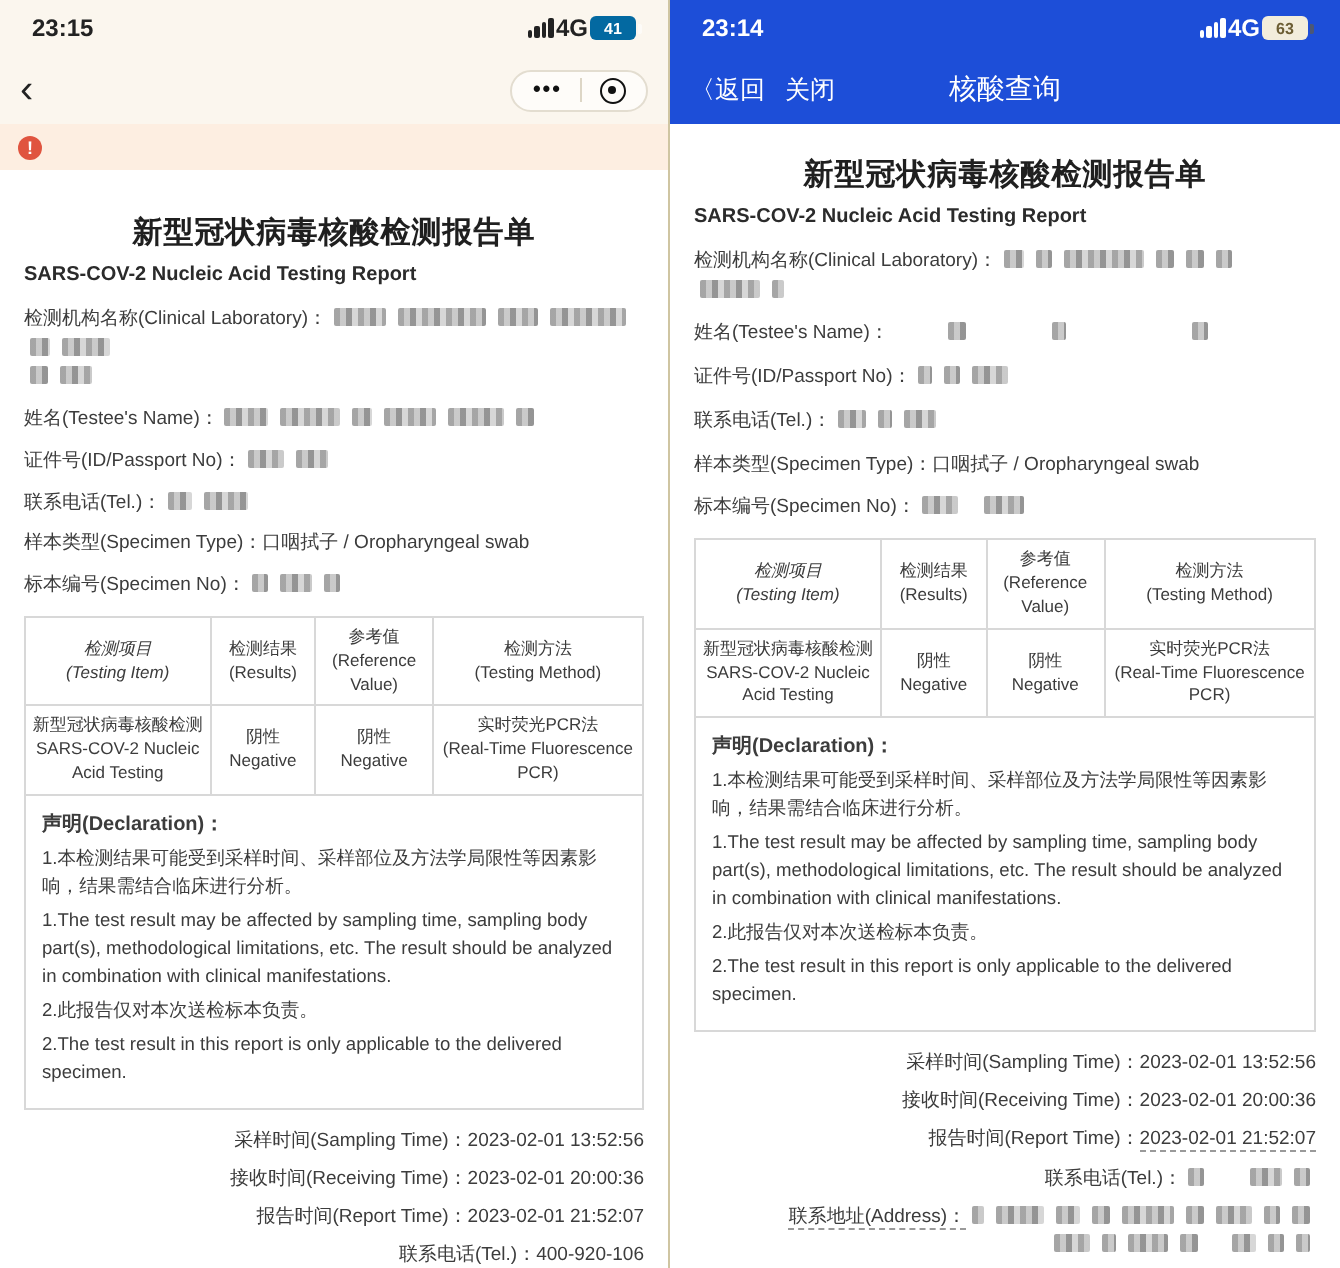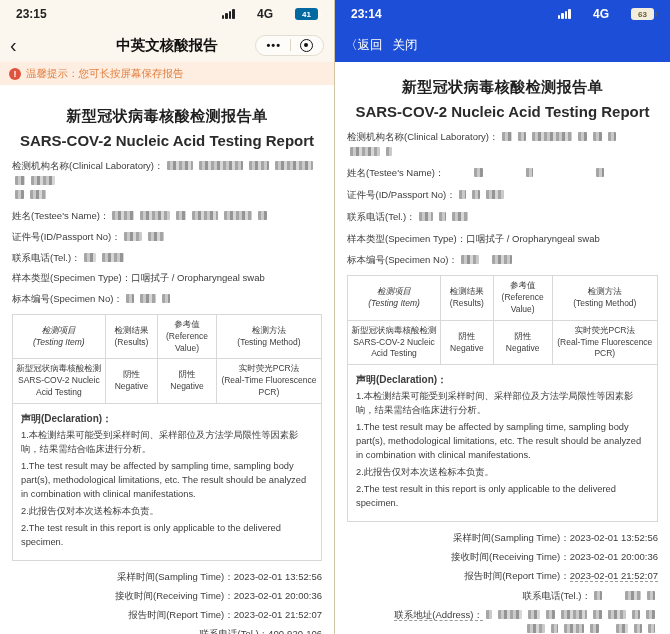--- a/index.html
+++ b/index.html
@@ -7,21 +7,21 @@
   .wrap { width: 670px; height: 634px; display: flex; overflow: hidden; }
   .phone { width: 335px; height: 634px; overflow: hidden; background: #fff; position: relative; flex: 0 0 335px; }
   .phone.left-phone { border-right: 1px solid #cfc5a2; }
 
   
   .chrome-left { background: #fbf6ee; }
   .chrome-right { background: #1d4ed8; color: #fff; }
   .statusbar { height: 28px; display: flex; justify-content: space-between; align-items: center; padding: 0 16px; font-size: 12px; font-weight: bold; }
   .chrome-left .statusbar { color: #222; }
   .chrome-right .statusbar { color: #fff; }
-  .status-right { display: flex; align-items: center; gap: 22px; }
+  .status-right { display: flex; align-items: center; gap: 1px; }
   .sigbars { display: inline-flex; align-items: flex-end; gap: 1px; height: 10px; }
   .sigbars i { display: block; width: 2.5px; background: currentColor; border-radius: 1px; }
   .sigbars i:nth-child(1){height:4px}.sigbars i:nth-child(2){height:6px}
   .sigbars i:nth-child(3){height:8px}.sigbars i:nth-child(4){height:10px}
   .battery { min-width: 23px; height: 12px; border-radius: 3px; font-size: 8px; font-weight: bold; display: inline-flex; align-items: center; justify-content: center; position: relative; padding: 0 2px; }
   .battery:after { content:""; position:absolute; right:-3px; top:3.5px; width:2px; height:5px; border-radius:0 1px 1px 0; background: currentColor; opacity:.6; }
   .battery-dark { background: #0369a1; color: #fff; }
   .battery-light { background: #f2eddc; color: #6b5d33; }
 
   .navbar { height: 34px; display: flex; align-items: center; position: relative; padding: 0 10px; }
@@ -38,21 +38,21 @@
 
   
   .tipbar { background: #fdeee1; color: #e27e3e; font-size: 10.5px; height: 23px; display: flex; align-items: center; gap: 5px; padding: 0 9px; }
   .tip-icon { width: 12px; height: 12px; border-radius: 50%; background: #e0543f; color: #fff; font-size: 9px; font-weight: bold; display: inline-flex; align-items: center; justify-content: center; flex: 0 0 12px; }
 
   
   .report { padding: 6px 12px 0; color: #3c3c3c; }
   .r-title { text-align: center; font-size: 15px; font-weight: bold; color: #1f1f1f; letter-spacing: .5px; }
   .left-phone .r-title { margin-top: 16px; }
   .right-phone .r-title { margin-top: 10px; }
-  .r-sub { text-align: center; font-size: 15px; font-weight: bold; color: #2b2b2b; margin: 6px 0 10px; }
+  .r-sub { text-align: left; font-size: 10px; font-weight: bold; color: #2b2b2b; margin: 6px 0 10px; }
   .field { font-size: 9.5px; line-height: 1.55; margin: 6px 0; }
   .right-phone .field { margin: 7px 0; }
   .lbl { color: #3c3c3c; }
   .u-dot { border-bottom: 1px dashed #9a9a9a; }
 
   
   .rd { display: inline-block; height: 9px; vertical-align: -1px; margin: 0 3px; border-radius: 1px; opacity: .8;
         background: repeating-linear-gradient(90deg,#8f8f8f 0 3px,#bdbdbd 3px 6px,#7a7a7a 6px 9px,#cdcdcd 9px 12px); }
 
   
@@ -88,32 +88,30 @@
               <i></i>
             </span>
           <span>4G</span>
           <span class="battery battery-dark">
               <span>41</span>
             </span>
         </span>
       </div>
       <div class="navbar">
         <span class="back-chevron">‹</span>
-        <span class="nav-title">中英文核酸报告</span>
         <span class="capsule">
           <span class="dots">•••</span>
           <span class="capsule-div"></span>
           <span class="target-icon"></span>
         </span>
       </div>
     </div>
 
     <div class="tipbar">
       <span class="tip-icon">!</span>
-      <span>温馨提示：您可长按屏幕保存报告</span>
     </div>
 
     <div class="report">
       <div class="r-title">新型冠状病毒核酸检测报告单</div>
       <div class="r-sub">SARS-COV-2 Nucleic Acid Testing Report</div>
 
       <div class="field">
         <span class="lbl">检测机构名称(Clinical Laboratory)：</span><span class="rd" style="width:26px"></span><span class="rd" style="width:44px"></span><span class="rd" style="width:20px"></span><span class="rd" style="width:38px"></span><span class="rd" style="width:10px"></span><span class="rd" style="width:24px"></span><br>
         <span class="rd" style="width:9px"></span><span class="rd" style="width:16px"></span>
       </div>
@@ -208,20 +206,21 @@
           <span class="battery battery-light">
               <span>63</span>
             </span>
         </span>
       </div>
       <div class="navbar">
         <span class="nav-links">
           <span>〈返回</span>
           <span>关闭</span>
         </span>
+        <span class="nav-title">核酸查询</span>
       </div>
     </div>
 
     <div class="report">
       <div class="r-title">新型冠状病毒核酸检测报告单</div>
       <div class="r-sub">SARS-COV-2 Nucleic Acid Testing Report</div>
 
       <div class="field">
         <span class="lbl">检测机构名称(Clinical Laboratory)：</span><span class="rd" style="width:10px"></span><span class="rd" style="width:8px"></span><span class="rd" style="width:40px"></span><span class="rd" style="width:9px"></span><span class="rd" style="width:9px"></span><span class="rd" style="width:8px"></span><br>
         <span class="rd" style="width:30px"></span><span class="rd" style="width:6px"></span>

